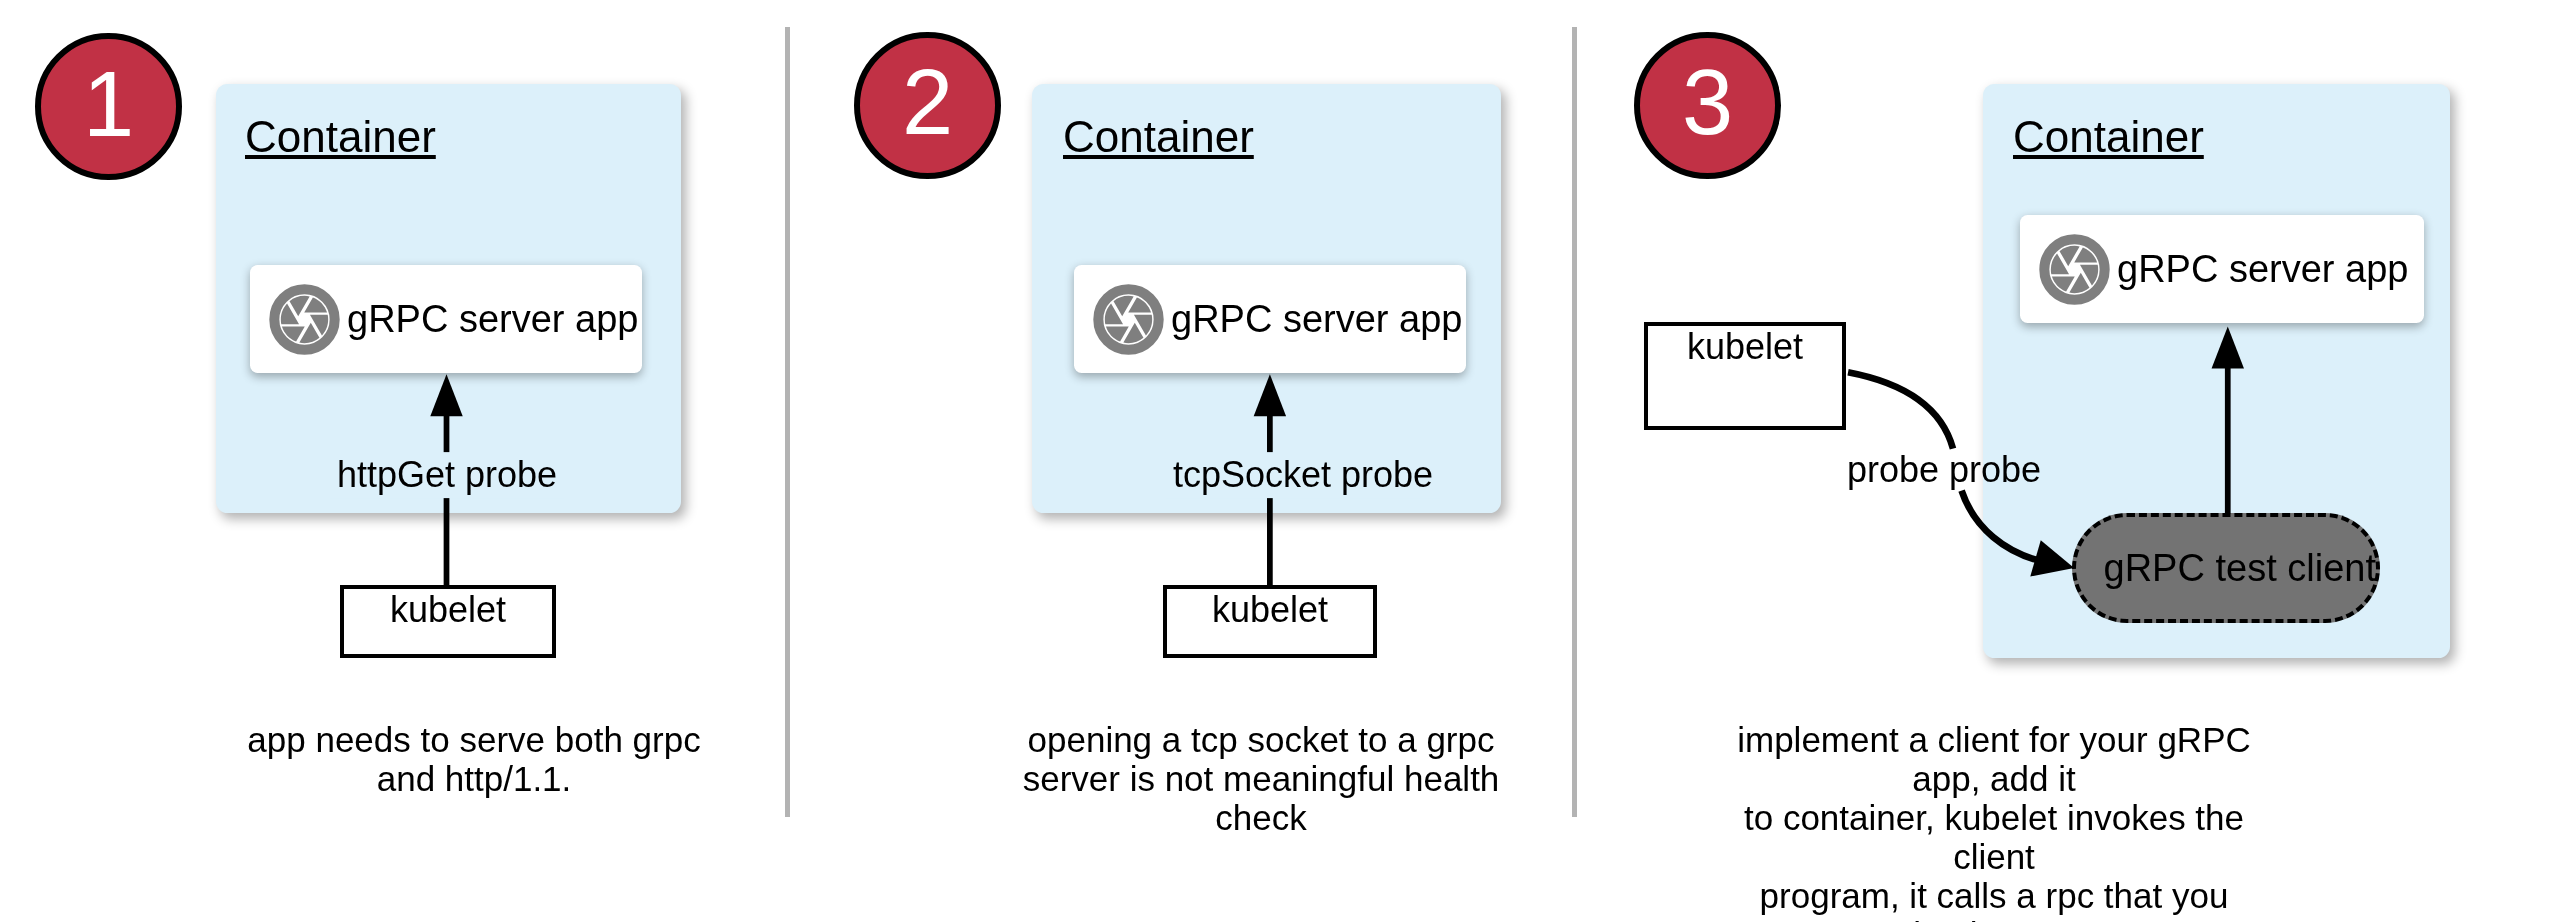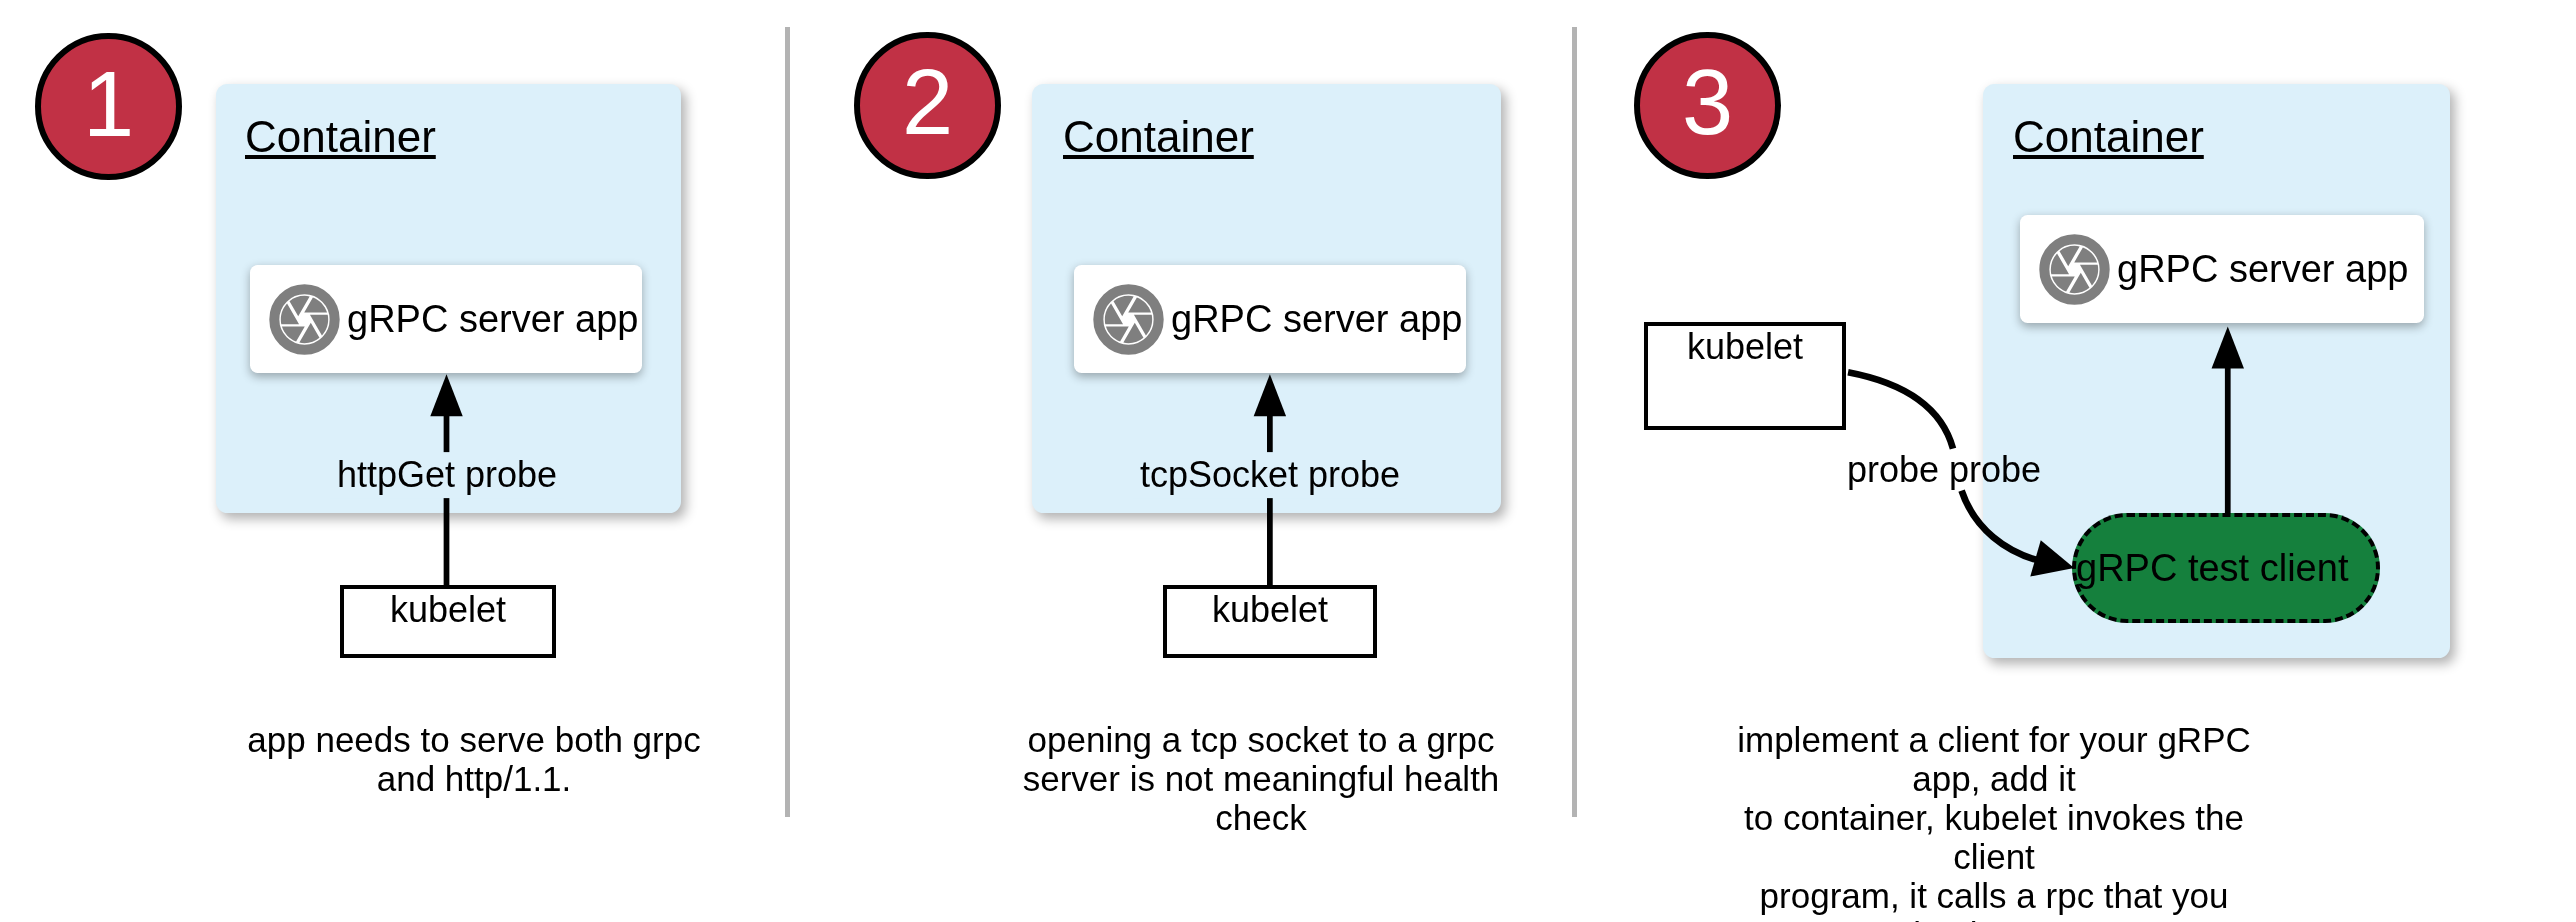--- a/index.html
+++ b/index.html
@@ -35,22 +35,22 @@
     position:absolute;z-index:10;transform:translate(-50%,-50%);
     font-size:36px;white-space:nowrap;padding:1.9px 7.6px;
   }
   .chip.masked{background:var(--container-blue,#DCF0FA);}
   .chip b{font-weight:400;}
   .caption{
     position:absolute;z-index:2;transform:translateX(-50%);
     font-size:35px;line-height:39px;text-align:center;white-space:pre-line;
   }
   .stadium{
-    position:absolute;background:#15803d;border:4.8px dashed #000;border-radius:57px;box-sizing:border-box;
-    display:flex;align-items:center;justify-content:flex-start;font-size:38px;z-index:2;
+    position:absolute;background:#737373;border:4.8px dashed #000;border-radius:57px;box-sizing:border-box;
+    display:flex;align-items:center;justify-content:flex-end;font-size:38px;z-index:2;
   }
   .icon{flex:0 0 auto;display:block;}
 </style>
 </head>
 <body>
 
 <div class="canvas">
 
   <div class="panel">
     <div class="num-circle" style="left:35px;top:33px;">
@@ -141,21 +141,21 @@
     <g>
       <path d="M 1937 390 C 2000 402, 2036 430, 2047 470" fill="none" stroke="#000" stroke-width="7"></path>
       <path d="M 2056 514 C 2069 553, 2102 580, 2144 589" fill="none" stroke="#000" stroke-width="7"></path>
       <polygon points="2174,595 2128,604 2139,566" fill="#000"></polygon>
     </g>
   </svg>
 
   <div class="chip masked" style="left:447px;top:475px;">
     <b>httpGet</b>&nbsp;<span>probe</span>
   </div>
-  <div class="chip masked" style="left:1270px;top:475px;">
+  <div class="chip masked" style="left:1303px;top:475px;">
     <b>tcpSocket</b>&nbsp;<span>probe</span>
   </div>
   <div class="chip" style="left:1944px;top:470px;">
     <b>probe</b>&nbsp;<span>probe</span>
   </div>
 
 </div>
 
 
 </body></html>

